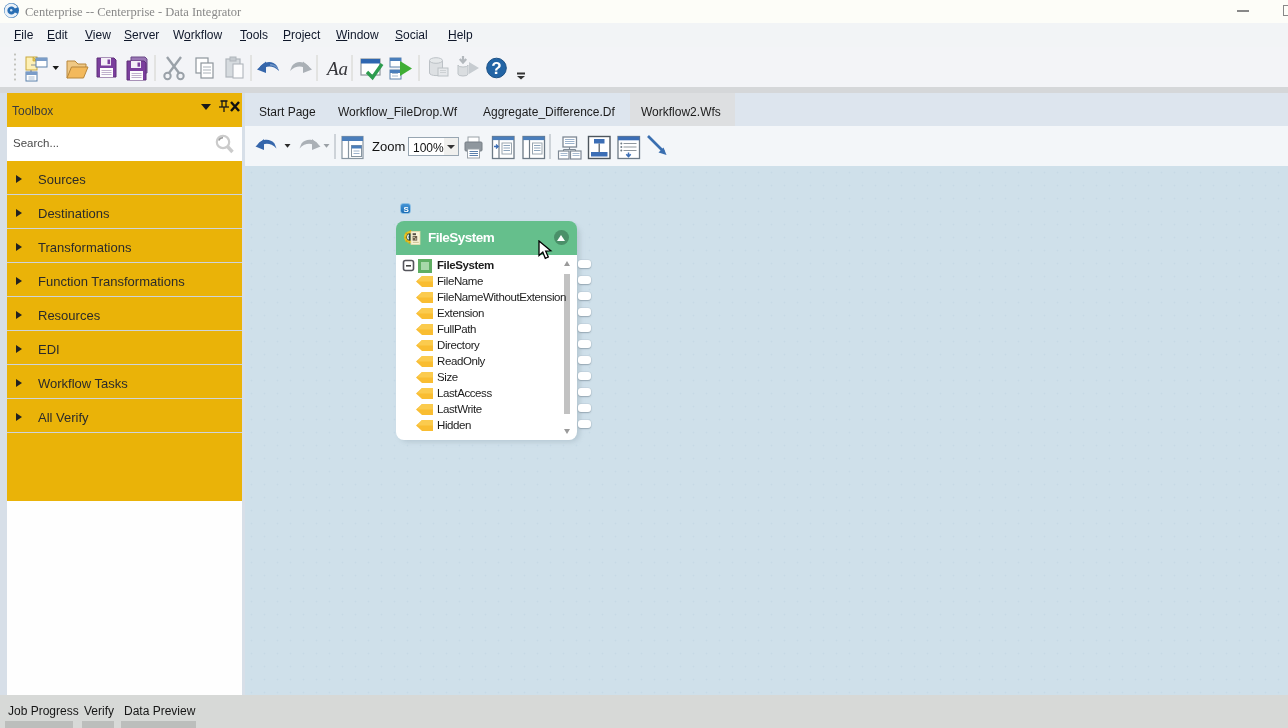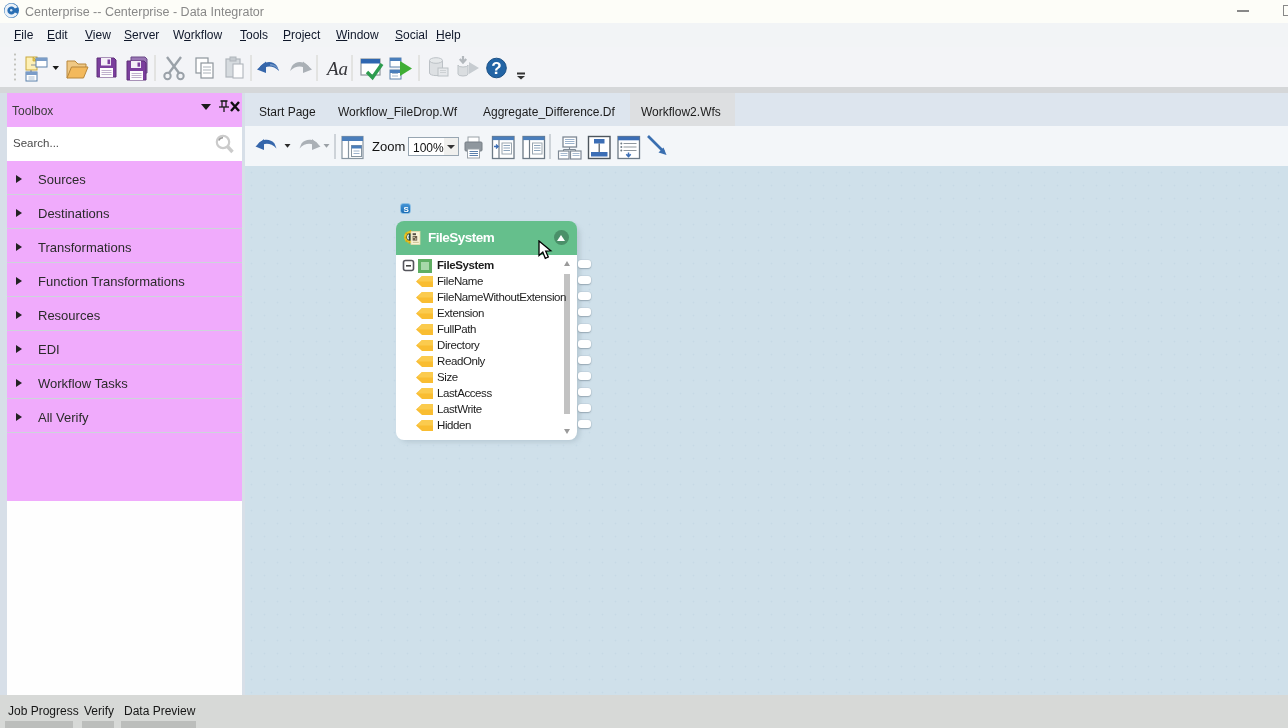--- a/index.html
+++ b/index.html
@@ -1,41 +1,41 @@
 <!DOCTYPE html>
 <html><head>
 <meta charset="utf-8">
 <style>
 * { margin:0; padding:0; box-sizing:border-box; }
 html,body { width:1288px; height:728px; overflow:hidden; }
 body { font-family:"Liberation Sans", sans-serif; position:relative; background:#cfe0ea; }
 
 
 #titlebar { position:absolute; left:0; top:0; width:1288px; height:23px; background:#fdfdf8; }
-#title-text { position:absolute; left:25px; top:5px; font-size:12.5px; color:#888; }
+#title-text { position:absolute; left:25px; top:5px; font-size:12.5px; color:#888;font-family:Liberation Serif, serif; }
 #logo { position:absolute; left:4px; top:3px; }
 #btn-min { position:absolute; left:1237px; top:10px; width:12px; height:1.5px; background:#888; }
 #btn-max { position:absolute; left:1283px; top:5px; width:10px; height:11px; border:1.5px solid #888; background:#fdfdf8; }
 
 
 #menubar { position:absolute; left:0; top:23px; width:1288px; height:24px; background:#f2f4f6; font-size:12px; color:#0f172a; }
 #menubar span.mi { position:absolute; top:5px; }
 
 
 #toolbar1 { position:absolute; left:0; top:47px; width:1288px; height:40px; background:#f3f4f7; }
 #graystrip { position:absolute; left:0; top:87px; width:1288px; height:6px; background:#d5d7d9; }
 .grip { position:absolute; left:13px; top:52px; width:4px; height:30px;
   background-image:radial-gradient(circle, #c2c2bd 1px, transparent 1.2px);
   background-size:4px 5px; }
 
 
 #dock { position:absolute; left:0; top:93px; width:1288px; height:602px; background:#d7dfe8; }
 
 
-#toolbox { position:absolute; left:7px; top:93px; width:235px; height:602px; background:#f0abfc; }
+#toolbox { position:absolute; left:7px; top:93px; width:235px; height:602px; background:#eab308; }
 #tb-title { position:absolute; left:5px; top:11px; font-size:12px; color:#3c3c3c; }
 #tb-search { position:absolute; left:0px; top:34px; width:235px; height:34px; background:#fff; }
 #tb-search .ph { position:absolute; left:6px; top:10px; font-size:11.5px; color:#4a4a4a; }
 #tb-items { position:absolute; left:0; top:68px; width:235px; }
 .tbrow { position:relative; width:235px; height:34px; border-bottom:1px solid #cdd4db; font-size:13px; color:#2b2b2b; }
 .tbrow .tri { position:absolute; left:9px; top:14px; width:0; height:0; border-left:6px solid #222; border-top:4.5px solid transparent; border-bottom:4.5px solid transparent; }
 .tbrow .lbl { position:absolute; left:31px; top:11px; }
 #tb-fill { position:absolute; left:0px; top:408px; width:235px; height:194px; background:#fefefe; }
 
 
@@ -95,21 +95,21 @@
 <div id="menubar">
   <span class="mi" style="left:14px"><u>F</u>ile</span>
   <span class="mi" style="left:47px"><u>E</u>dit</span>
   <span class="mi" style="left:85px"><u>V</u>iew</span>
   <span class="mi" style="left:124px"><u>S</u>erver</span>
   <span class="mi" style="left:173px">W<u>o</u>rkflow</span>
   <span class="mi" style="left:240px"><u>T</u>ools</span>
   <span class="mi" style="left:283px"><u>P</u>roject</span>
   <span class="mi" style="left:336px"><u>W</u>indow</span>
   <span class="mi" style="left:395px"><u>S</u>ocial</span>
-  <span class="mi" style="left:436px"><u>H</u>elp</span>
+  <span class="mi" style="left:448px"><u>H</u>elp</span>
 </div>
 
 <div id="toolbar1">
   <div class="grip" style="left:13px;top:5px;height:30px;position:absolute"></div>
   <svg id="tb1icons" width="540" height="41" style="position:absolute;left:0;top:0">
 
     <g>
       <rect x="26" y="10" width="11" height="13" fill="#fdf0b6" stroke="#c9a83d" stroke-width="1"></rect>
       <path d="M33 10 L37 14 L33 14 Z" fill="#e8c84a" stroke="#c9a83d" stroke-width="0.8"></path>
       <path d="M31 23 L31 27 M31 18 L40 18 M40 14 L40 18" stroke="#8a8f96" stroke-width="1.2" fill="none"></path>

